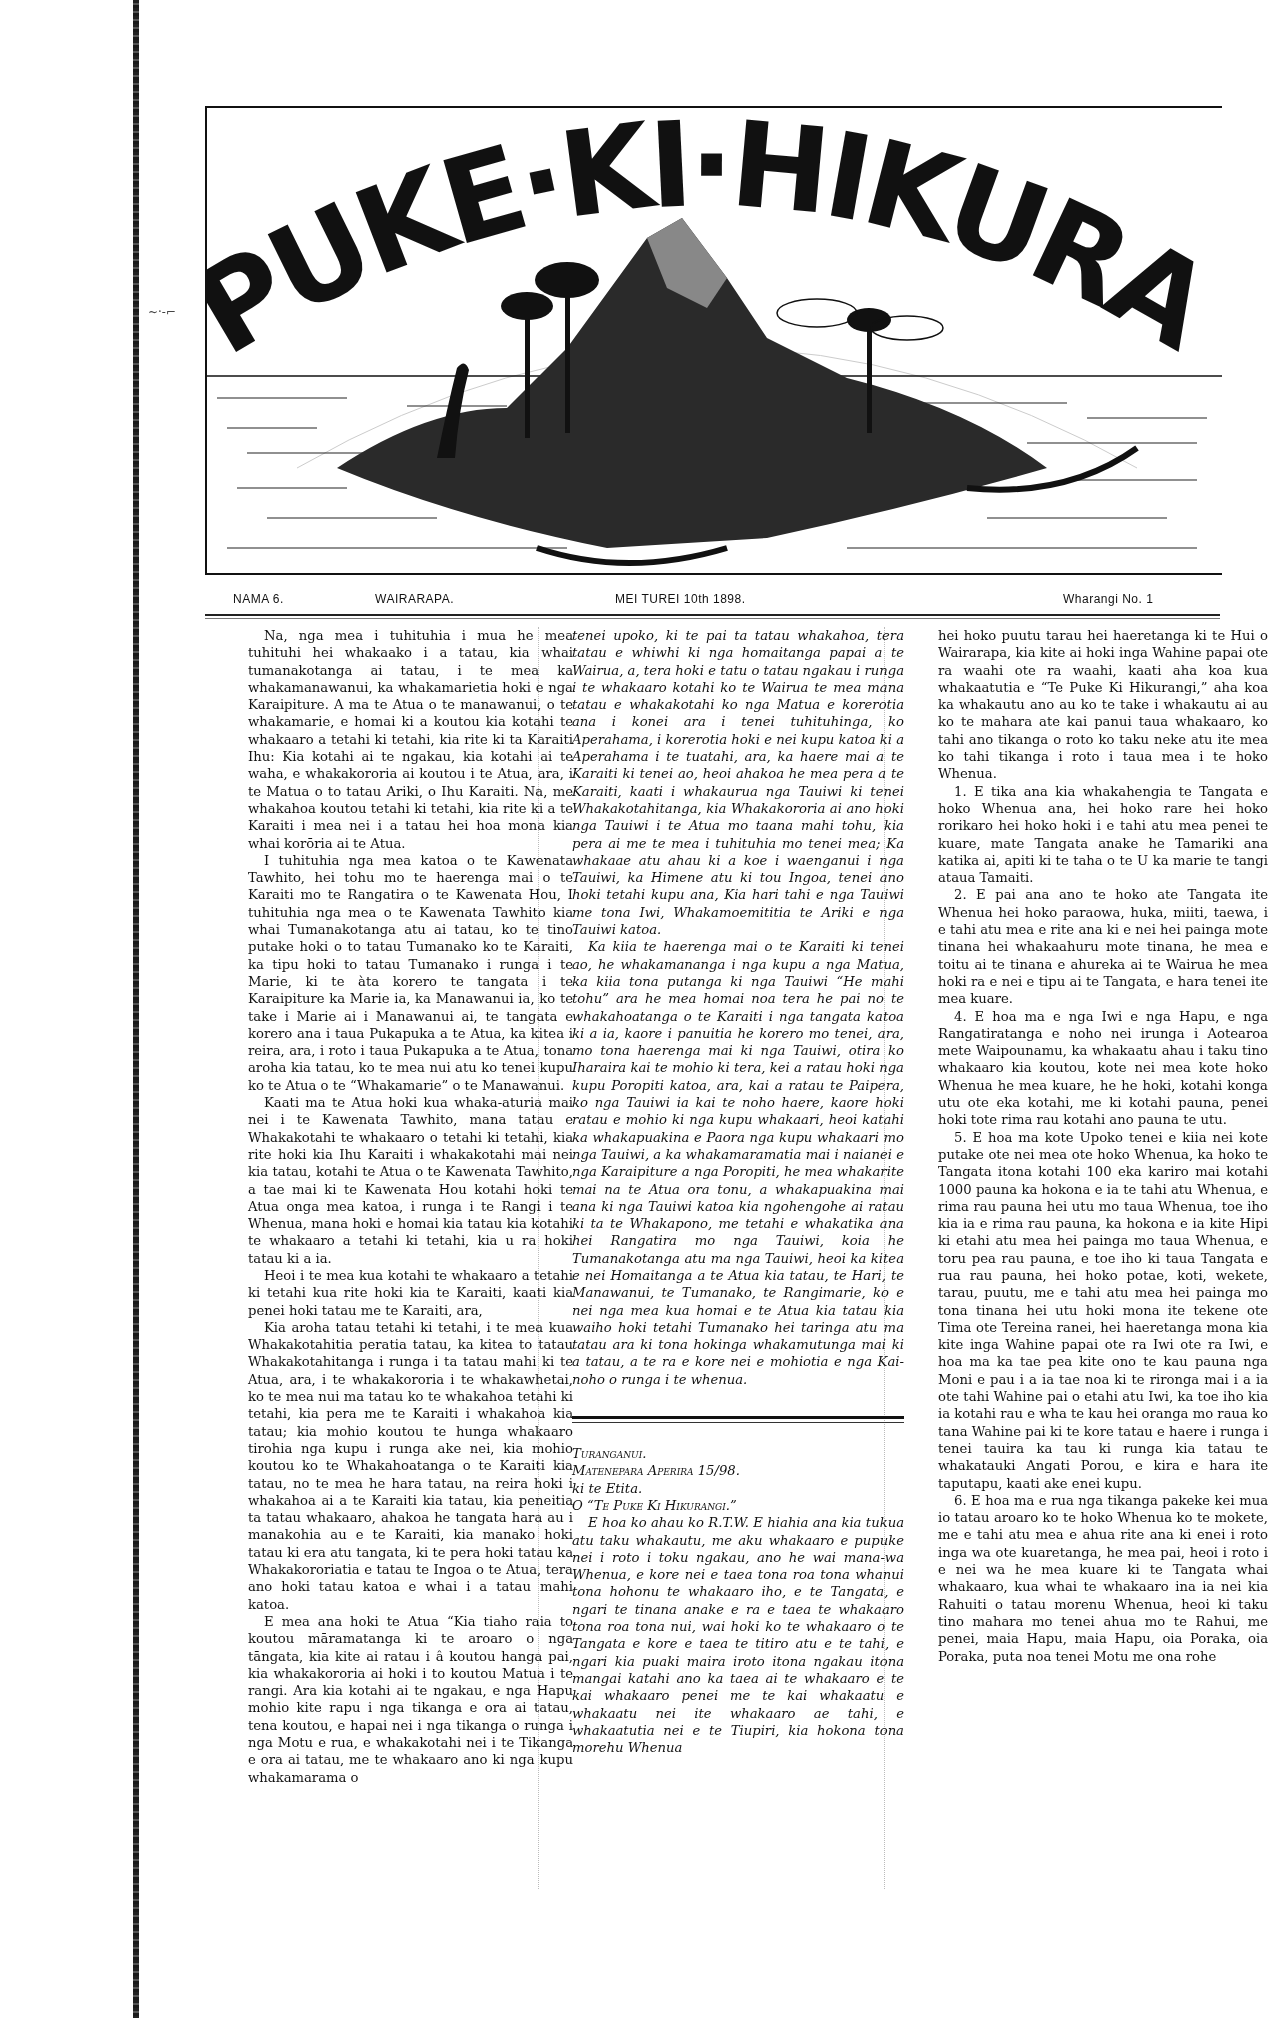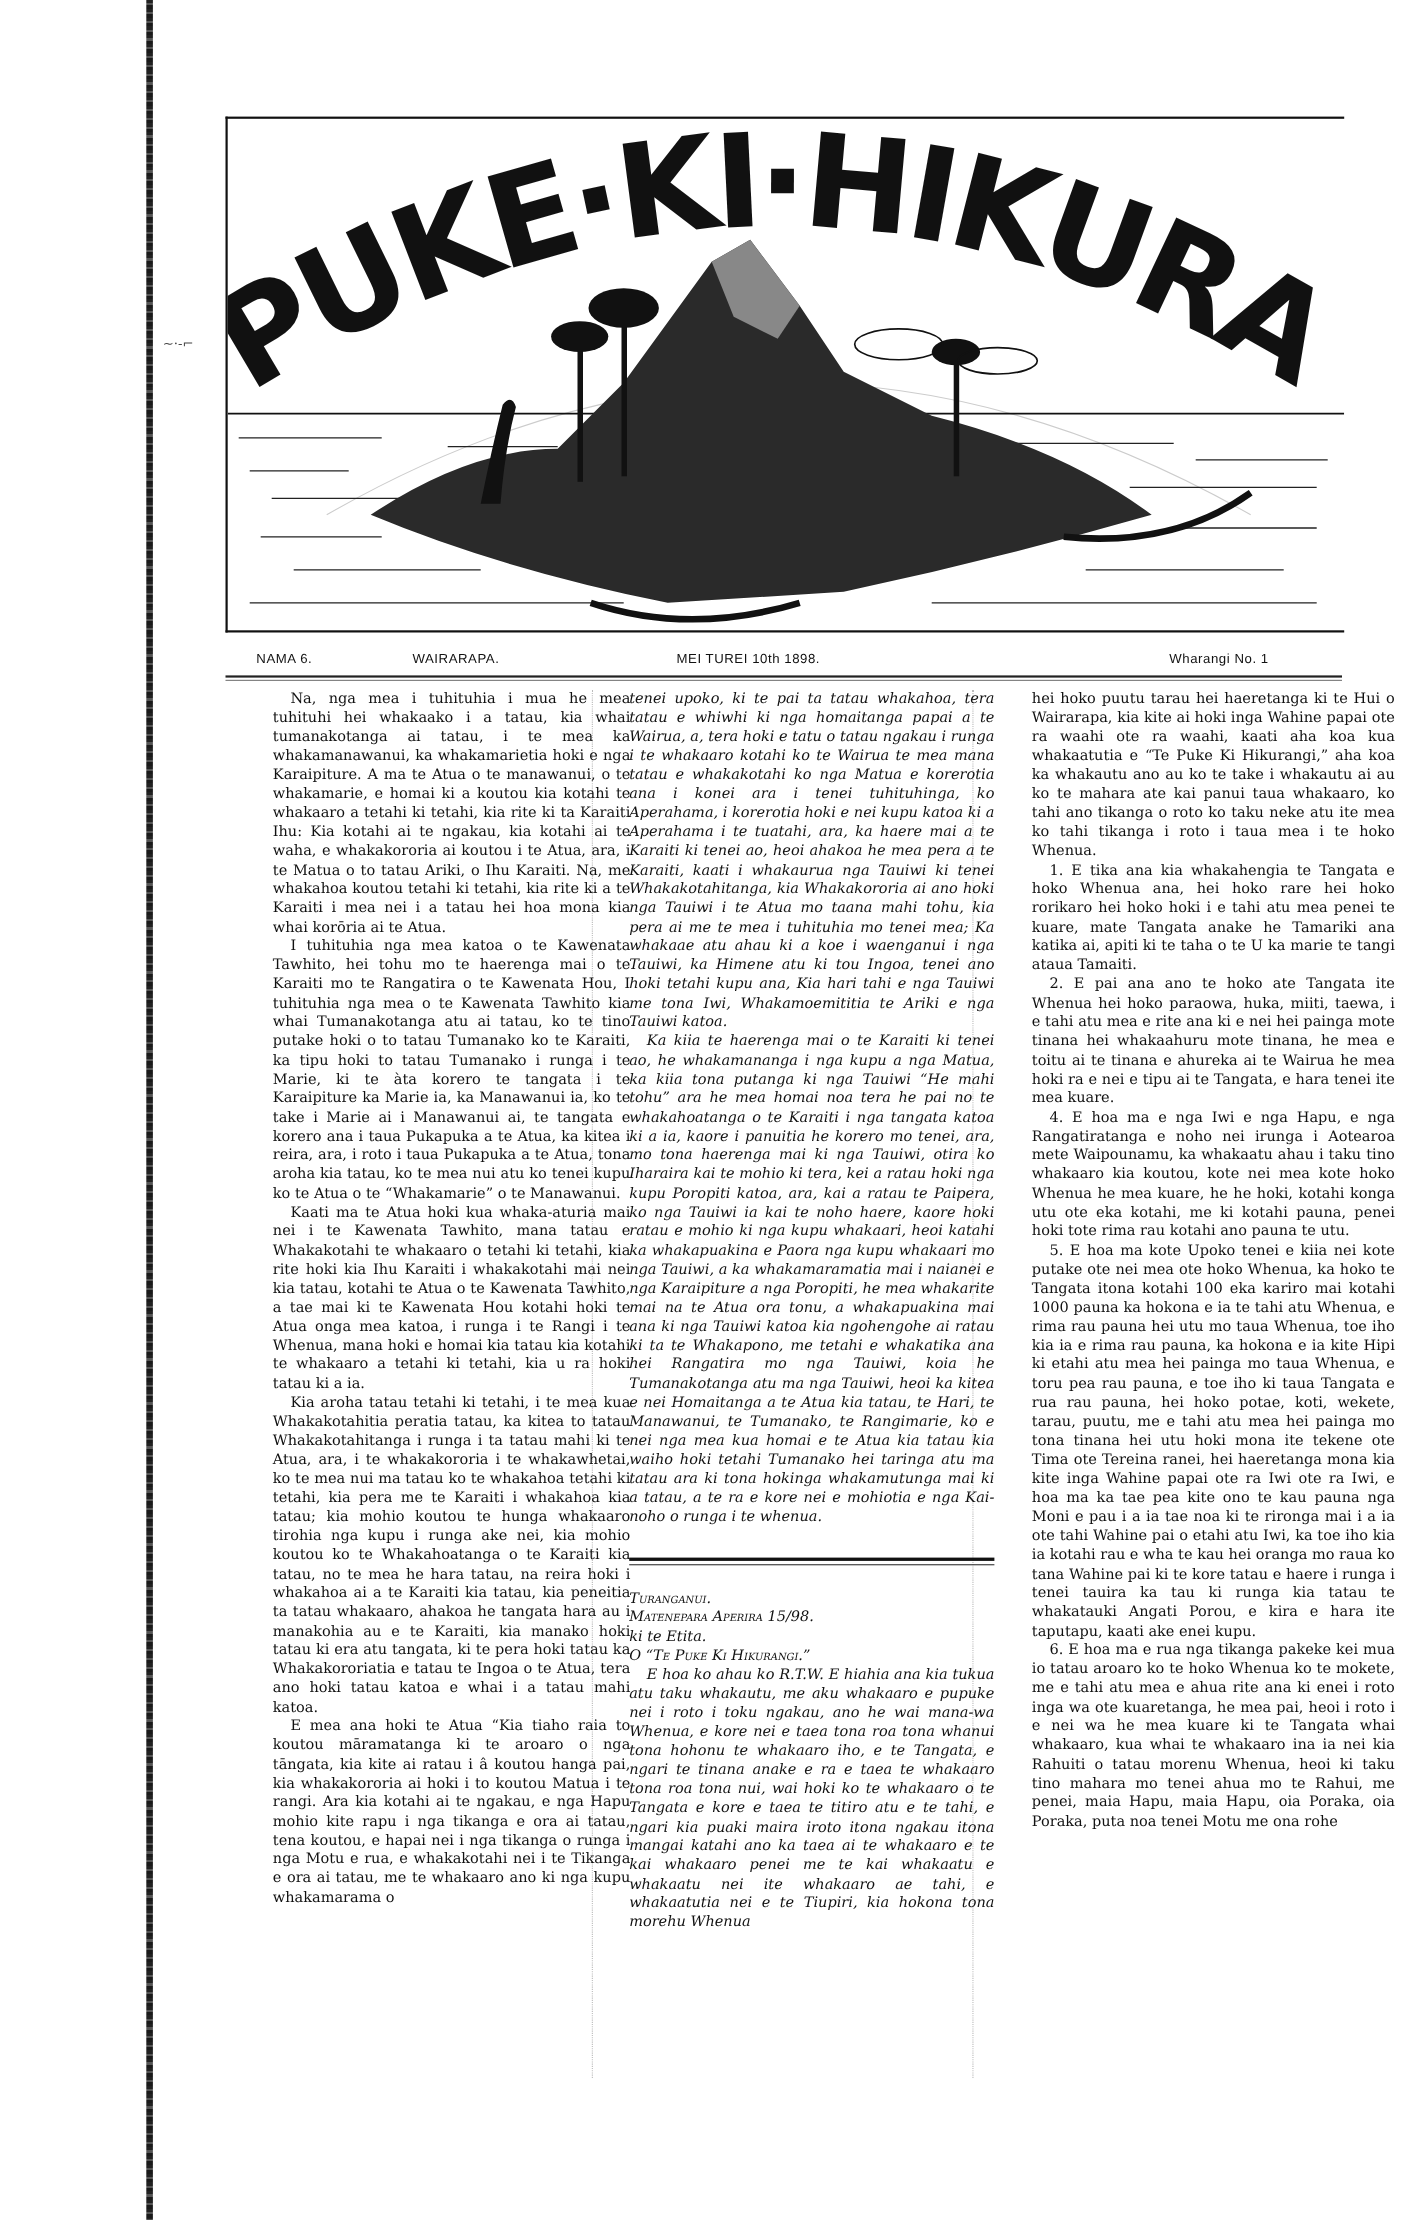--- a/index.html
+++ b/index.html
@@ -120,20 +120,21 @@
 <div class="issue-rule"></div>
 <div class="issue-rule2"></div>
 
 <div class="col-divider" style="left:538px"></div>
 <div class="col-divider" style="left:884px"></div>
 
 <div class="col col1">
   <p>Na, nga mea i tuhituhia i mua he mea tuhituhi hei whakaako i a tatau, kia whai tumanakotanga ai tatau, i te mea ka whakamanawanui, ka whakamarietia hoki e nga Karaipiture. A ma te Atua o te manawanui, o te whakamarie, e homai ki a koutou kia kotahi te whakaaro a tetahi ki tetahi, kia rite ki ta Karaiti Ihu: Kia kotahi ai te ngakau, kia kotahi ai te waha, e whakakororia ai koutou i te Atua, ara, i te Matua o to tatau Ariki, o Ihu Karaiti. Na, me whakahoa koutou tetahi ki tetahi, kia rite ki a te Karaiti i mea nei i a tatau hei hoa mona kia whai korōria ai te Atua.</p>
   <p>I tuhituhia nga mea katoa o te Kawenata Tawhito, hei tohu mo te haerenga mai o te Karaiti mo te Rangatira o te Kawenata Hou, I tuhituhia nga mea o te Kawenata Tawhito kia whai Tumanakotanga atu ai tatau, ko te tino putake hoki o to tatau Tumanako ko te Karaiti, ka tipu hoki to tatau Tumanako i runga i te Marie, ki te àta korero te tangata i te Karaipiture ka Marie ia, ka Manawanui ia, ko te take i Marie ai i Manawanui ai, te tangata e korero ana i taua Pukapuka a te Atua, ka kitea i reira, ara, i roto i taua Pukapuka a te Atua, tona aroha kia tatau, ko te mea nui atu ko tenei kupu ko te Atua o te “Whakamarie” o te Manawanui.</p>
   <p>Kaati ma te Atua hoki kua whaka-aturia mai nei i te Kawenata Tawhito, mana tatau e Whakakotahi te whakaaro o tetahi ki tetahi, kia rite hoki kia Ihu Karaiti i whakakotahi mai nei kia tatau, kotahi te Atua o te Kawenata Tawhito, a tae mai ki te Kawenata Hou kotahi hoki te Atua onga mea katoa, i runga i te Rangi i te Whenua, mana hoki e homai kia tatau kia kotahi te whakaaro a tetahi ki tetahi, kia u ra hoki tatau ki a ia.</p>
+  <p>Heoi i te mea kua kotahi te whakaaro a tetahi ki tetahi kua rite hoki kia te Karaiti, kaati kia penei hoki tatau me te Karaiti, ara,</p>
   <p>Kia aroha tatau tetahi ki tetahi, i te mea kua Whakakotahitia peratia tatau, ka kitea to tatau Whakakotahitanga i runga i ta tatau mahi ki te Atua, ara, i te whakakororia i te whakawhetai, ko te mea nui ma tatau ko te whakahoa tetahi ki tetahi, kia pera me te Karaiti i whakahoa kia tatau; kia mohio koutou te hunga whakaaro tirohia nga kupu i runga ake nei, kia mohio koutou ko te Whakahoatanga o te Karaiti kia tatau, no te mea he hara tatau, na reira hoki i whakahoa ai a te Karaiti kia tatau, kia peneitia ta tatau whakaaro, ahakoa he tangata hara au i manakohia au e te Karaiti, kia manako hoki tatau ki era atu tangata, ki te pera hoki tatau ka Whakakororiatia e tatau te Ingoa o te Atua, tera ano hoki tatau katoa e whai i a tatau mahi katoa.</p>
   <p>E mea ana hoki te Atua “Kia tiaho raia to koutou māramatanga ki te aroaro o nga tāngata, kia kite ai ratau i â koutou hanga pai, kia whakakororia ai hoki i to koutou Matua i te rangi. Ara kia kotahi ai te ngakau, e nga Hapu mohio kite rapu i nga tikanga e ora ai tatau, tena koutou, e hapai nei i nga tikanga o runga i nga Motu e rua, e whakakotahi nei i te Tikanga e ora ai tatau, me te whakaaro ano ki nga kupu whakamarama o</p>
 </div>
 
 <div class="col col2">
   <p class="noindent">tenei upoko, ki te pai ta tatau whakahoa, tera tatau e whiwhi ki nga homaitanga papai a te Wairua, a, tera hoki e tatu o tatau ngakau i runga i te whakaaro kotahi ko te Wairua te mea mana tatau e whakakotahi ko nga Matua e korerotia ana i konei ara i tenei tuhituhinga, ko Aperahama, i korerotia hoki e nei kupu katoa ki a Aperahama i te tuatahi, ara, ka haere mai a te Karaiti ki tenei ao, heoi ahakoa he mea pera a te Karaiti, kaati i whakaurua nga Tauiwi ki tenei Whakakotahitanga, kia Whakakororia ai ano hoki nga Tauiwi i te Atua mo taana mahi tohu, kia pera ai me te mea i tuhituhia mo tenei mea; Ka whakaae atu ahau ki a koe i waenganui i nga Tauiwi, ka Himene atu ki tou Ingoa, tenei ano hoki tetahi kupu ana, Kia hari tahi e nga Tauiwi me tona Iwi, Whakamoemititia te Ariki e nga Tauiwi katoa.</p>
   <p>Ka kiia te haerenga mai o te Karaiti ki tenei ao, he whakamananga i nga kupu a nga Matua, ka kiia tona putanga ki nga Tauiwi “He mahi tohu” ara he mea homai noa tera he pai no te whakahoatanga o te Karaiti i nga tangata katoa ki a ia, kaore i panuitia he korero mo tenei, ara, mo tona haerenga mai ki nga Tauiwi, otira ko Iharaira kai te mohio ki tera, kei a ratau hoki nga kupu Poropiti katoa, ara, kai a ratau te Paipera, ko nga Tauiwi ia kai te noho haere, kaore hoki ratau e mohio ki nga kupu whakaari, heoi katahi ka whakapuakina e Paora nga kupu whakaari mo nga Tauiwi, a ka whakamaramatia mai i naianei e nga Karaipiture a nga Poropiti, he mea whakarite mai na te Atua ora tonu, a whakapuakina mai ana ki nga Tauiwi katoa kia ngohengohe ai ratau ki ta te Whakapono, me tetahi e whakatika ana hei Rangatira mo nga Tauiwi, koia he Tumanakotanga atu ma nga Tauiwi, heoi ka kitea e nei Homaitanga a te Atua kia tatau, te Hari, te Manawanui, te Tumanako, te Rangimarie, ko e nei nga mea kua homai e te Atua kia tatau kia waiho hoki tetahi Tumanako hei taringa atu ma tatau ara ki tona hokinga whakamutunga mai ki a tatau, a te ra e kore nei e mohiotia e nga Kai-noho o runga i te whenua.</p>
   <div class="letter-rule-a"></div>
   <div class="letter-rule-b"></div>
   <p class="letter-head">Turanganui.</p>

